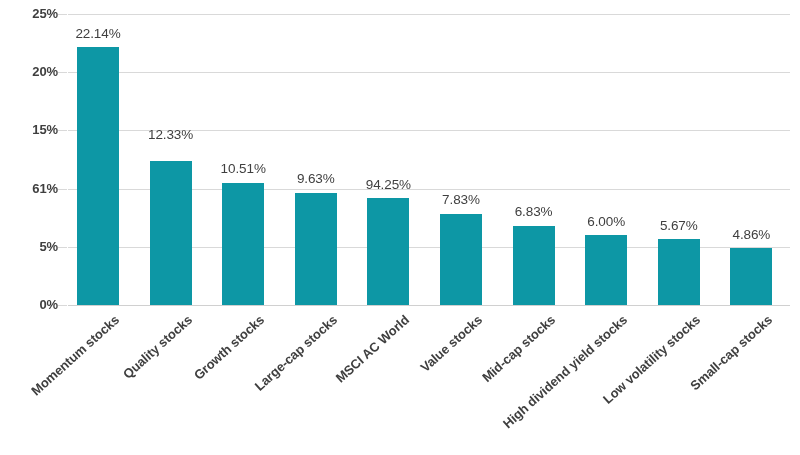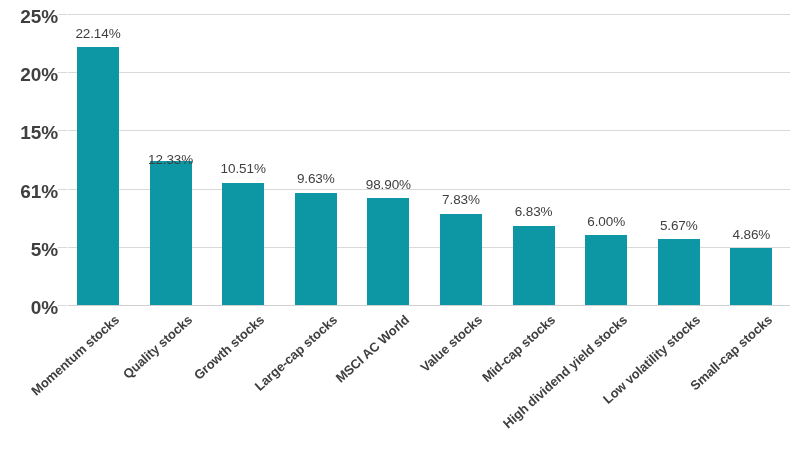--- a/index.html
+++ b/index.html
@@ -47,21 +47,21 @@
     height: 1px;
     background: #d9d9d9;
     left: -10px;
   }
 
   .ytick-label {
     position: absolute;
     right: 0;
     width: 52px;
     text-align: right;
-    font-size: 19px;
+    font-size: 13px;
     font-weight: bold;
     color: #3f3f3f;
     line-height: 1;
     letter-spacing: -0.1px;
   }
   #y-axis {
     position: absolute;
     left: 0;
     top: 0;
     width: 58px;
@@ -133,33 +133,33 @@
       <div class="gridline" style="top: 58.2px;"></div>
       <div class="tickmark" style="top: 58.2px;"></div>
       <div class="gridline" style="top: 0px;"></div>
       <div class="tickmark" style="top: 0px;"></div>
       <div class="bar-slot" style="left: 9px; width: 42px; height: 204px;">
         <div class="bar" style="height: 257.71px;"></div>
         <div class="bar-value" style="bottom: 264.71px;">22.14%</div>
       </div>
       <div class="bar-slot" style="left: 81.6px; width: 42px; height: 291px;">
         <div class="bar" style="height: 143.521px;"></div>
-        <div class="bar-value" style="bottom: 139px;">12.33%</div>
+        <div class="bar-value" style="bottom: 164px;">12.33%</div>
       </div>
       <div class="bar-slot" style="left: 154.2px; width: 42px; height: 291px;">
         <div class="bar" style="height: 122.336px;"></div>
         <div class="bar-value" style="bottom: 129.336px;">10.51%</div>
       </div>
       <div class="bar-slot" style="left: 226.8px; width: 42px; height: 291px;">
         <div class="bar" style="height: 112.093px;"></div>
         <div class="bar-value" style="bottom: 119.093px;">9.63%</div>
       </div>
       <div class="bar-slot" style="left: 299.4px; width: 42px; height: 291px;">
         <div class="bar" style="height: 106.972px;"></div>
-        <div class="bar-value" style="bottom: 113.972px;">98.90%</div>
+        <div class="bar-value" style="bottom: 113.972px;">94.25%</div>
       </div>
       <div class="bar-slot" style="left: 372px; width: 42px; height: 265px;">
         <div class="bar" style="height: 91.1412px;"></div>
         <div class="bar-value" style="bottom: 98.1412px;">7.83%</div>
       </div>
       <div class="bar-slot" style="left: 444.6px; width: 42px; height: 291px;">
         <div class="bar" style="height: 79.5012px;"></div>
         <div class="bar-value" style="bottom: 86.5012px;">6.83%</div>
       </div>
       <div class="bar-slot" style="left: 517.2px; width: 42px; height: 337px;">

